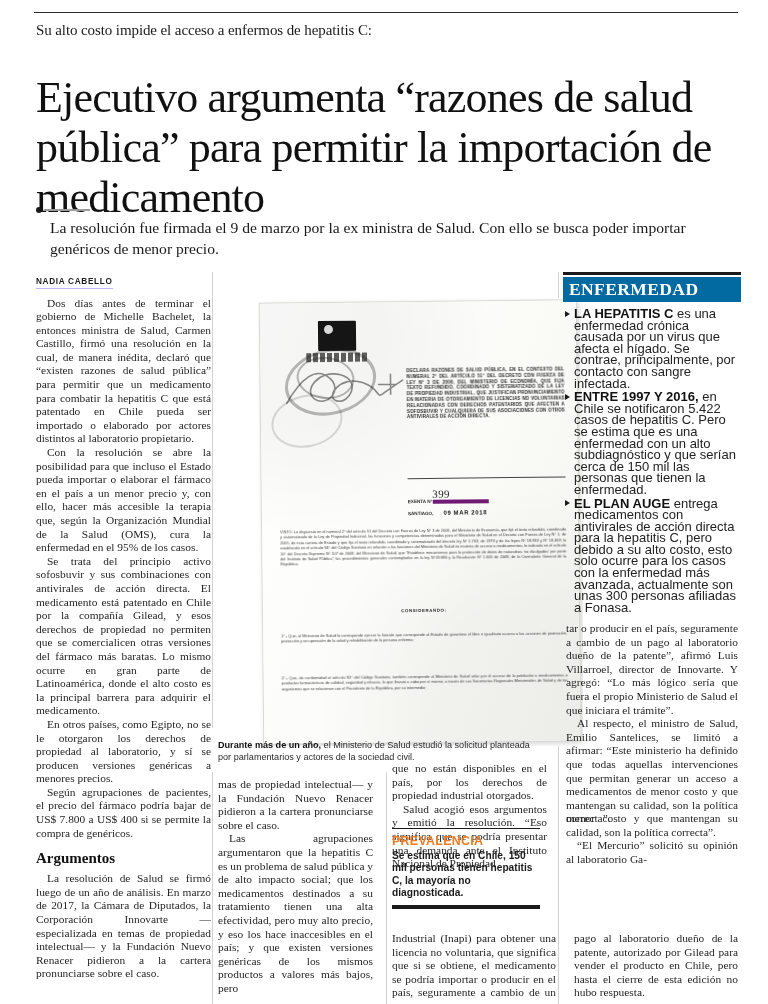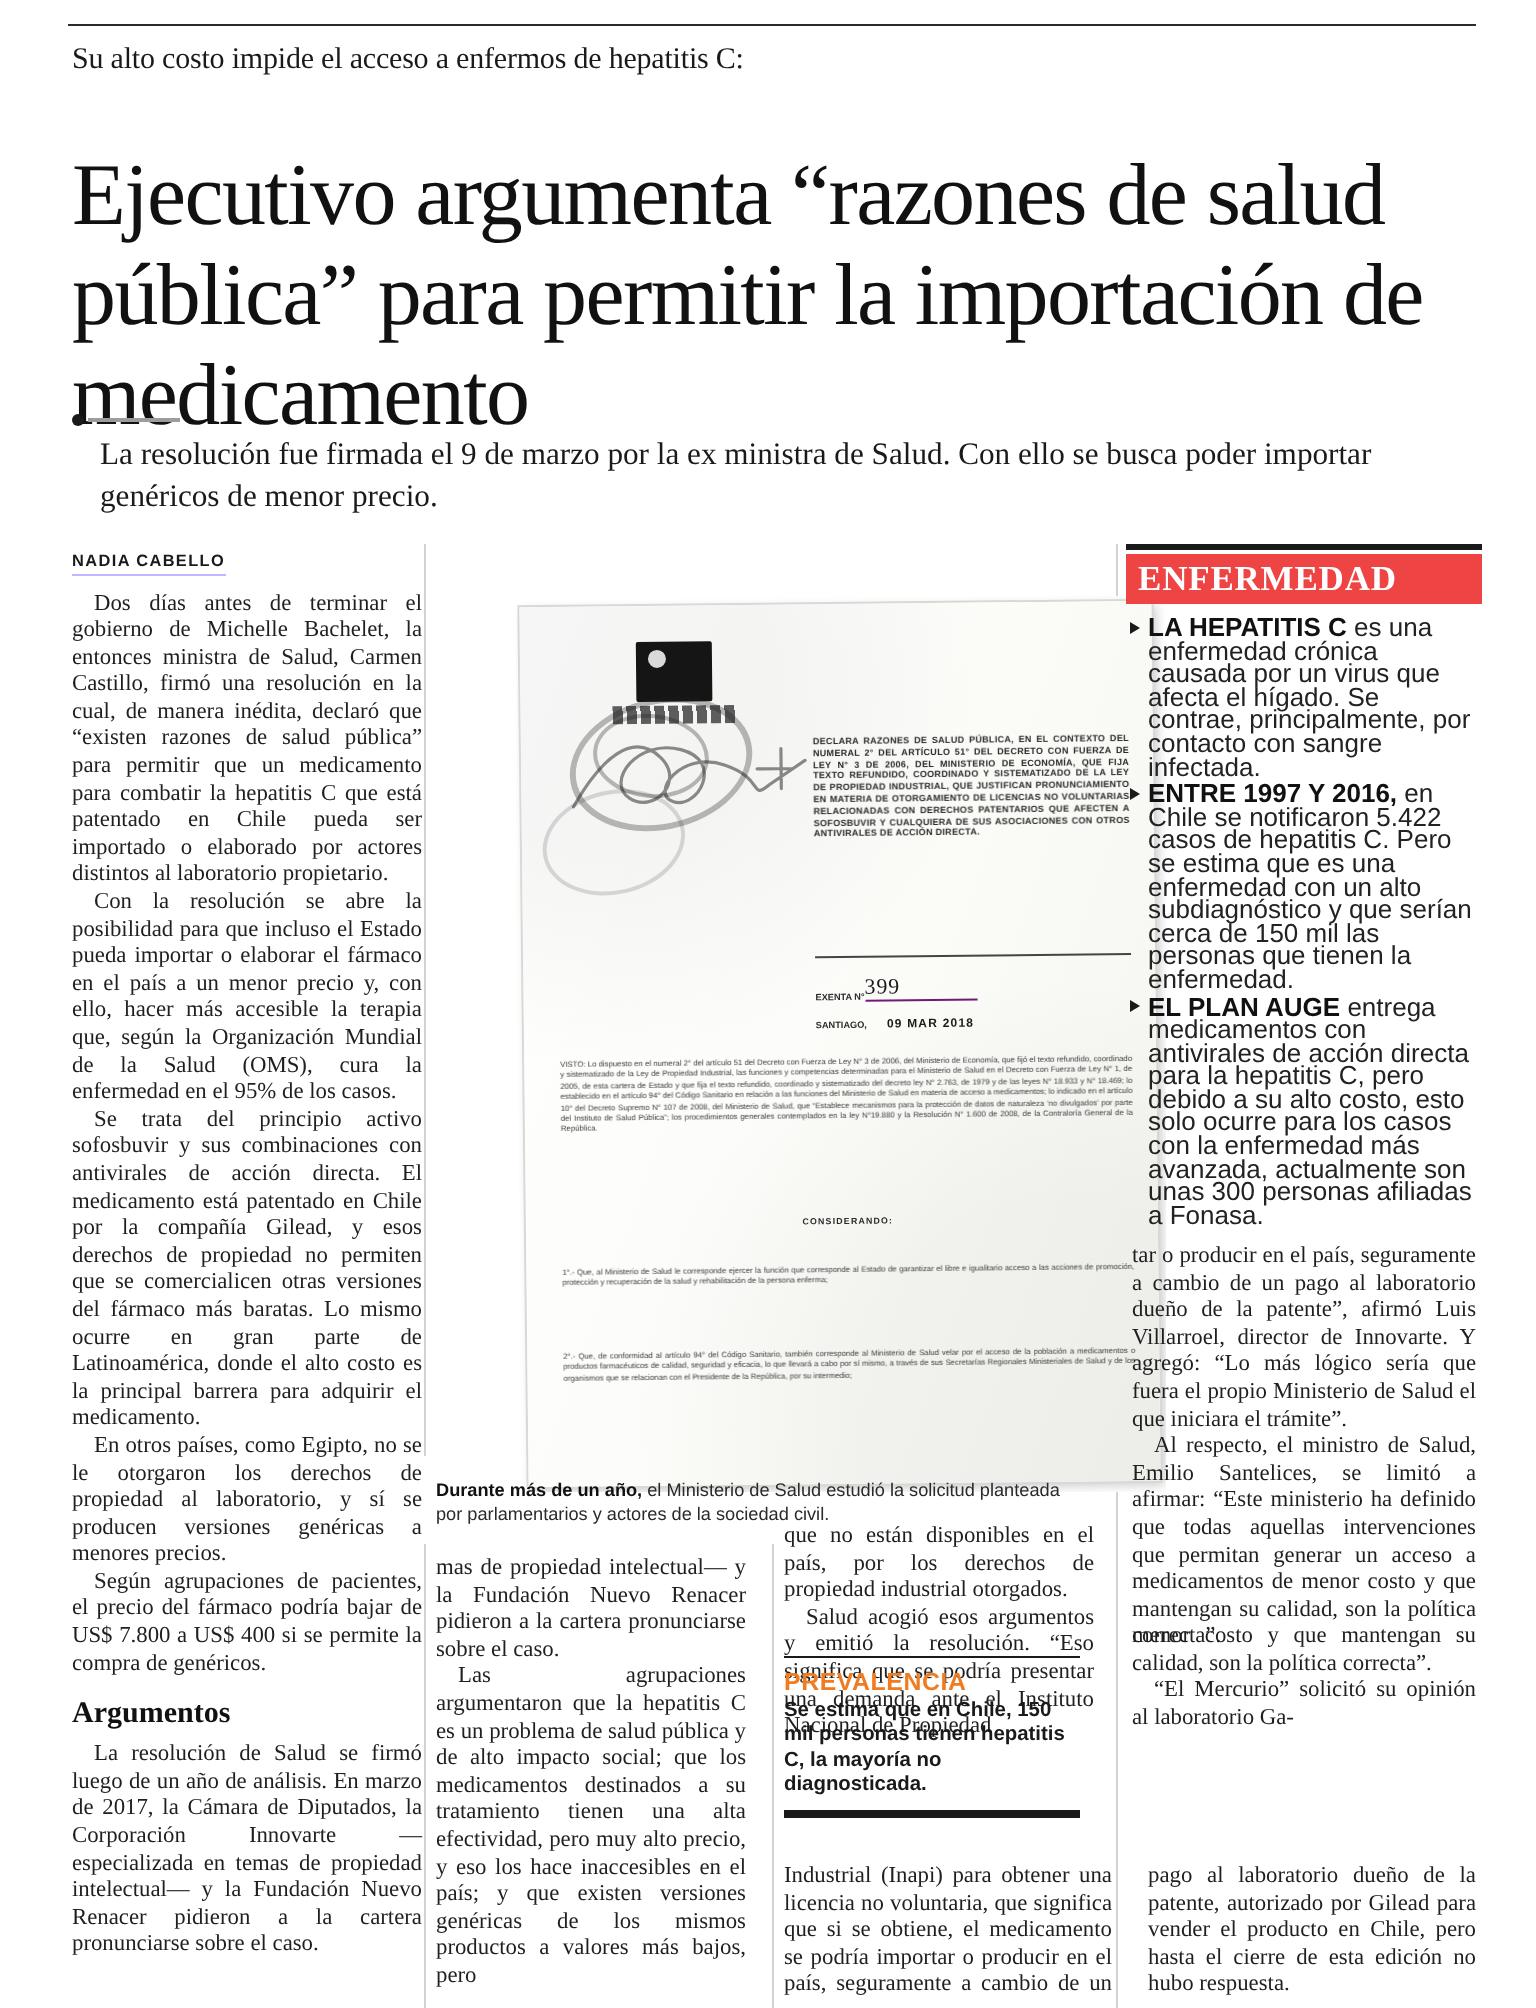--- a/index.html
+++ b/index.html
@@ -219,21 +219,21 @@
   }
   .doc-exenta .num {
     font-family: "Liberation Serif", serif;
     font-size: 11px;
     font-weight: 400;
     color: #1b1b1b;
     letter-spacing: 0.4px;
   }
   .doc-exenta .ul {
     display: inline-block;
-    border-bottom: 1px solid #701a75;
+    border-bottom: 4px solid #701a75;
     width: 56px;
     vertical-align: bottom;
   }
   .doc-santiago {
     position: absolute;
     left: 146px; top: 208px;
     font-family: "Liberation Sans", sans-serif;
     font-size: 4.6px; font-weight: 700; color: #2a2a2a;
   }
   .doc-santiago .date {
@@ -324,21 +324,21 @@
   .enfermedad {
     position: absolute;
     left: 563px; top: 272px;
     width: 178px;
   }
   .enf-top-rule {
     height: 3px; background: #1a1a1a; width: 100%;
     margin-bottom: 2px;
   }
   .enf-header {
-    background: #ef4444;
+    background: #0369a1;
     color: #ffffff;
     font-family: "Liberation Serif", serif;
     font-weight: 700;
     font-size: 17.5px;
     letter-spacing: 0.4px;
     padding: 2px 0 3px 6px;
     line-height: 20px;
   }
   .enf-body {
     padding: 6px 2px 0 2px;

